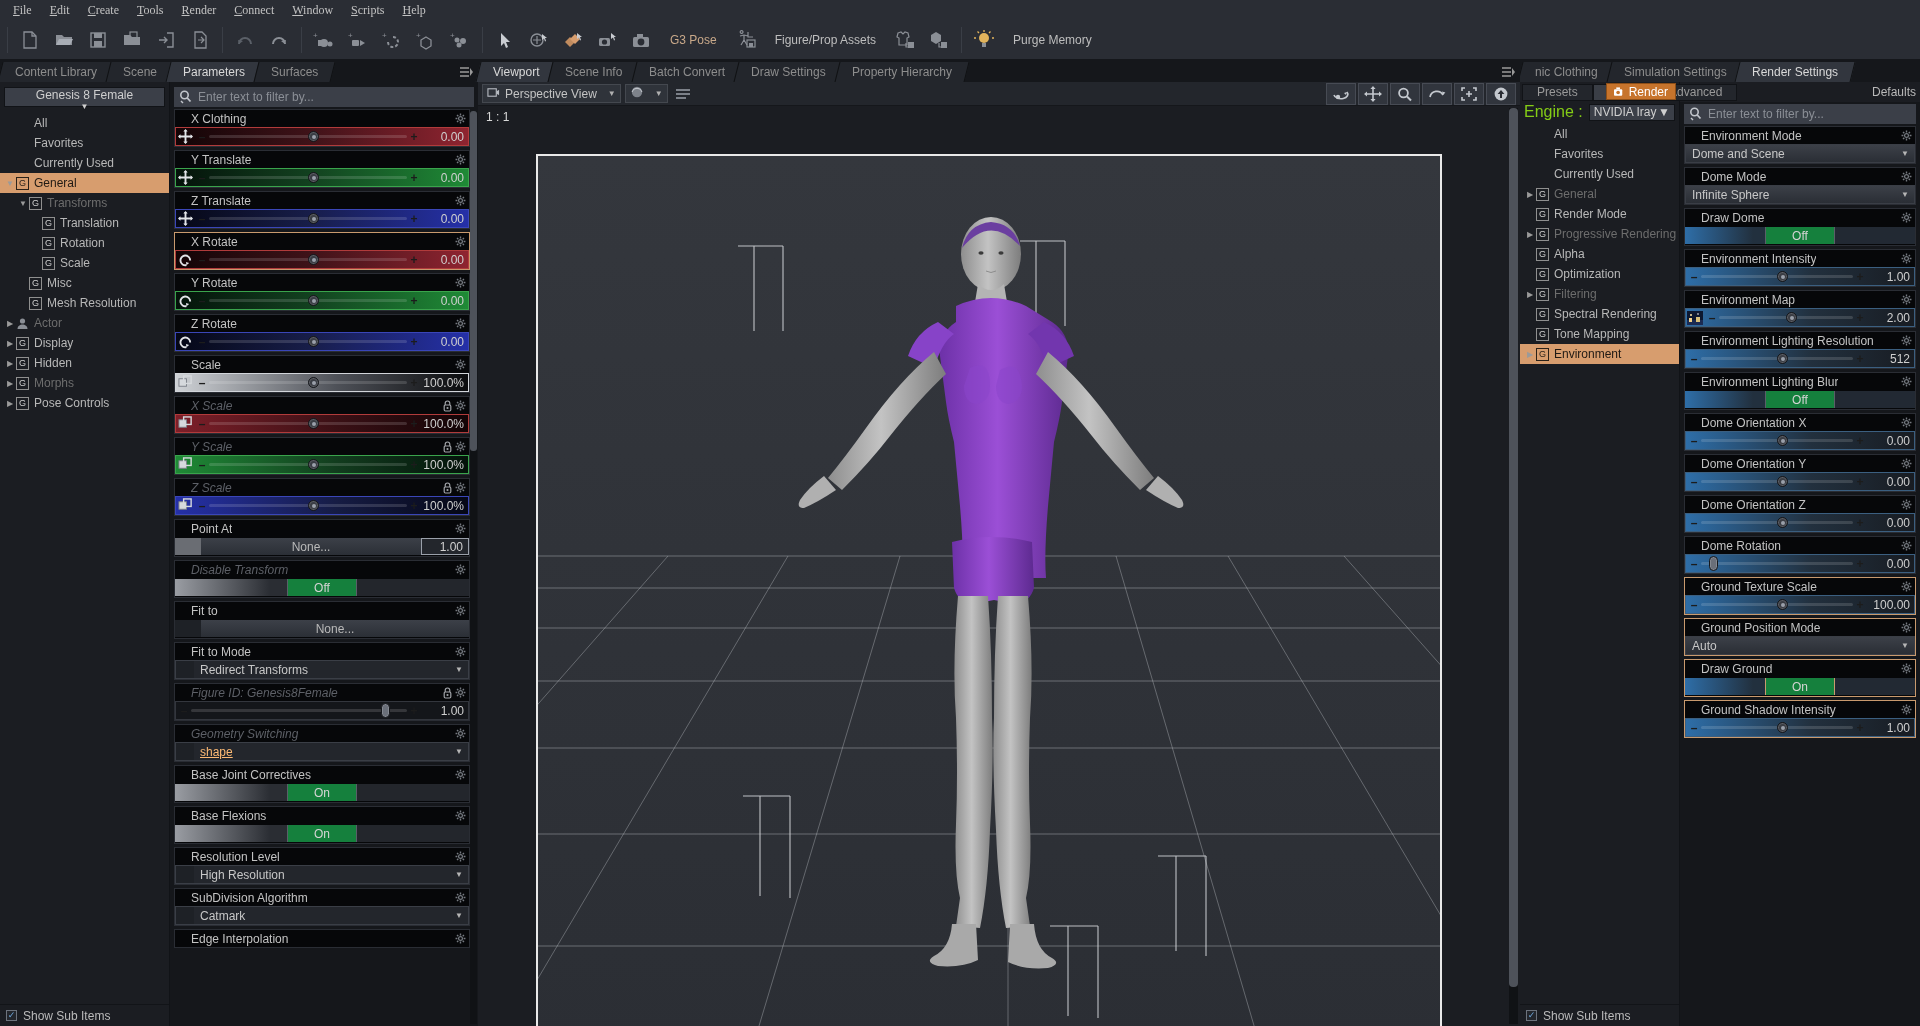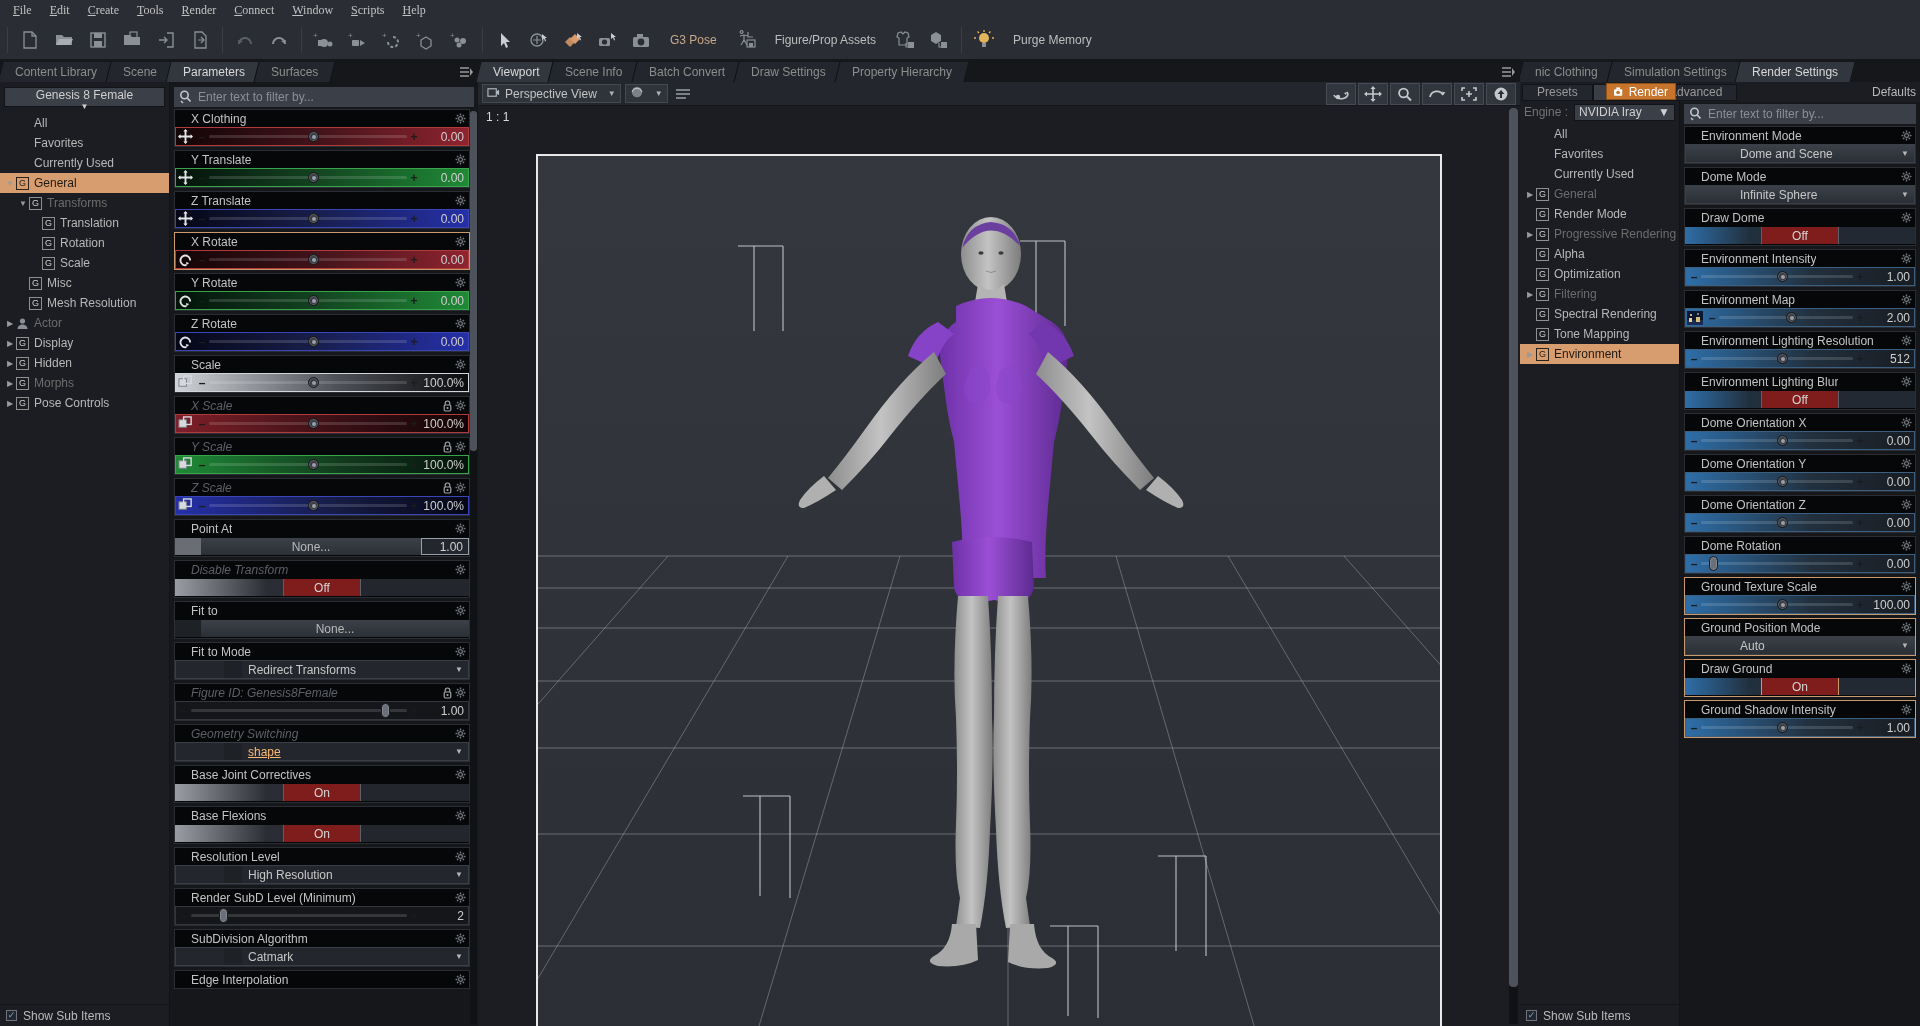--- a/index.html
+++ b/index.html
@@ -105,28 +105,28 @@
   .s-blue  { background:linear-gradient(90deg,#050716 0%,#171d48 45%,#2530a8 100%); border-color:#3a46b8; }
   .s-redf  { background:linear-gradient(90deg,#7e1f29 0%,#3a1015 55%,#120406 100%); border-color:#b13b3b; }
   .s-greenf{ background:linear-gradient(90deg,#1f8a36 0%,#123c1e 55%,#04120a 100%); border-color:#3aa44c; }
   .s-bluef { background:linear-gradient(90deg,#2530a8 0%,#161c44 55%,#050716 100%); border-color:#3a46b8; }
   .s-greyf { background:linear-gradient(90deg,#cfd2d6 0%,#4e5158 55%,#0a0b0d 100%); border-color:#d2d5da; }
   .s-plain { background:#14161a; border-color:#33363d; }
   .s-blueu { background:linear-gradient(90deg,#2e6ea8 0%,#22303e 55%,#181c22 100%); border-color:#3b5f80; }
 
   .toggle { height:19px; display:flex; align-items:center; }
   .toggle .left { flex:1; height:17px; background:linear-gradient(90deg,#9a9da3 0%,#2a2d33 85%); }
-  .toggle .mid { width:78px; height:17px; background:#7f1d1d; border-left:1px solid #5a5f68; border-right:1px solid #5a5f68;
+  .toggle .mid { width:70px; height:17px; background:#15803d; border-left:1px solid #5a5f68; border-right:1px solid #5a5f68;
                  display:flex; align-items:center; justify-content:center; font-size:12px; color:#d4d4d4;}
   .toggle .right { flex:1; height:17px; background:#23262c; }
   .toggle.bluet .left { background:linear-gradient(90deg,#2e6ea8 0%,#22303e 85%); }
   .toggle.bluet .right{ background:#222933; }
   .toggle.orange .mid { border-color:#c99a6e; }
 
-  .dropd { height:19px; display:flex; align-items:center; background:#23262c; border:1px solid #3a3e46;padding-left:48px; }
+  .dropd { height:19px; display:flex; align-items:center; background:#23262c; border:1px solid #3a3e46; }
   .dropd .sw { width:18px; height:17px; background:#1e2126; flex:0 0 18px; }
   .dropd .txt { flex:1; padding-left:6px; font-size:12px; color:#c7c7c7; }
   .dropd .txt.dim { color:#fdba74;text-decoration:underline; }
   .dropd .ar { width:18px; text-align:center; font-size:8px; color:#b5b5b5; flex:0 0 18px;}
   .dropd.full { background:linear-gradient(180deg,#3c4048,#2a2e35); }
 
   .textfield { height:19px; display:flex; align-items:center; }
   .textfield .sw { width:26px; height:17px; background:#6a6d73; flex:0 0 26px; }
   .textfield .tf { flex:1; height:17px; background:linear-gradient(180deg,#3c4048,#2b2f36); display:flex;
                    align-items:center; justify-content:center; font-size:12px; color:#b9b9b9; }
@@ -158,21 +158,21 @@
   .rpbody { flex:1; display:flex; min-height:0; }
   .rp-tree { width:160px; background:#1b1d22; border-right:1px solid #111317; display:flex; flex-direction:column;}
   .rp-params { flex:1; background:#15171b; display:flex; flex-direction:column; min-width:0;}
   .subtabs { height:20px; display:flex; align-items:center; gap:0; background:#1b1d22; padding-left:2px; position:relative;}
   .subtab { height:17px; padding:0 14px; font-size:12px; color:#9a9a9a; display:flex; align-items:center;
             background:#23262c; border:1px solid #111317; }
   .subtab.active { background:#3a3e46; color:#e0e0e0; }
   .renderbtn { position:absolute; right:3px; top:1px; height:17px; background:#c7742c; color:#fff;
                display:flex; align-items:center; gap:4px; padding:0 7px; font-size:12px; border:1px solid #8d4f18;}
   .enginerow { height:20px; display:flex; align-items:center; gap:6px; padding:0 4px; background:#1b1d22; }
-  .enginerow .lb { font-size:12px; color:#737373; }
+  .enginerow .lb { font-size:16px; color:#84cc16; }
   .enginerow .sel { flex:1; height:17px; background:#3b3f48; border:1px solid #111317; display:flex;
                     align-items:center; justify-content:space-between; padding:0 4px; font-size:12px; color:#cfcfcf;}
   .rp-plist { flex:1; overflow:hidden; padding:0 4px; position:relative;}
 </style>
 </head>
 <body>
 
 <div class="app">
 
   <div class="menubar" id="menubar">
@@ -942,43 +942,20 @@
                         <g stroke="#9aa0a8" stroke-width="1.5">
                           <path d="M6 0.6v2M6 9.4v2M0.6 6h2M9.4 6h2M2.2 2.2l1.4 1.4M8.4 8.4l1.4 1.4M9.8 2.2L8.4 3.6M3.6 8.4L2.2 9.8"></path>
                         </g>
                       </svg></span>
                   </div>
                 </div>
                 <div class="dropd">
                   <div class="sw"></div>
                   <div class="txt">High Resolution</div>
                   <div class="ar">▼</div>
-                </div>
-              </div>
-              <div class="prop">
-                <div class="prow-lbl">
-                  <div class="nm">Render SubD Level (Minimum)</div>
-                  <div class="rt">
-                    <span class="gear"><svg width="11" height="11" viewBox="0 0 12 12">
-                        <circle cx="6" cy="6" r="2.1" fill="none" stroke="#9aa0a8" stroke-width="1.3"></circle>
-                        <g stroke="#9aa0a8" stroke-width="1.5">
-                          <path d="M6 0.6v2M6 9.4v2M0.6 6h2M9.4 6h2M2.2 2.2l1.4 1.4M8.4 8.4l1.4 1.4M9.8 2.2L8.4 3.6M3.6 8.4L2.2 9.8"></path>
-                        </g>
-                      </svg></span>
-                  </div>
-                </div>
-                <div class="slider s-plain">
-                  <div class="track">
-                    <span class="minus">–</span>
-                    <div class="bar">
-                      <div class="knob tall" style="left: 13%;"></div>
-                    </div>
-                    <span class="plus">+</span>
-                  </div>
-                  <div class="val">2</div>
                 </div>
               </div>
               <div class="prop">
                 <div class="prow-lbl">
                   <div class="nm">SubDivision Algorithm</div>
                   <div class="rt">
                     <span class="gear"><svg width="11" height="11" viewBox="0 0 12 12">
                         <circle cx="6" cy="6" r="2.1" fill="none" stroke="#9aa0a8" stroke-width="1.3"></circle>
                         <g stroke="#9aa0a8" stroke-width="1.5">
                           <path d="M6 0.6v2M6 9.4v2M0.6 6h2M9.4 6h2M2.2 2.2l1.4 1.4M8.4 8.4l1.4 1.4M9.8 2.2L8.4 3.6M3.6 8.4L2.2 9.8"></path>

